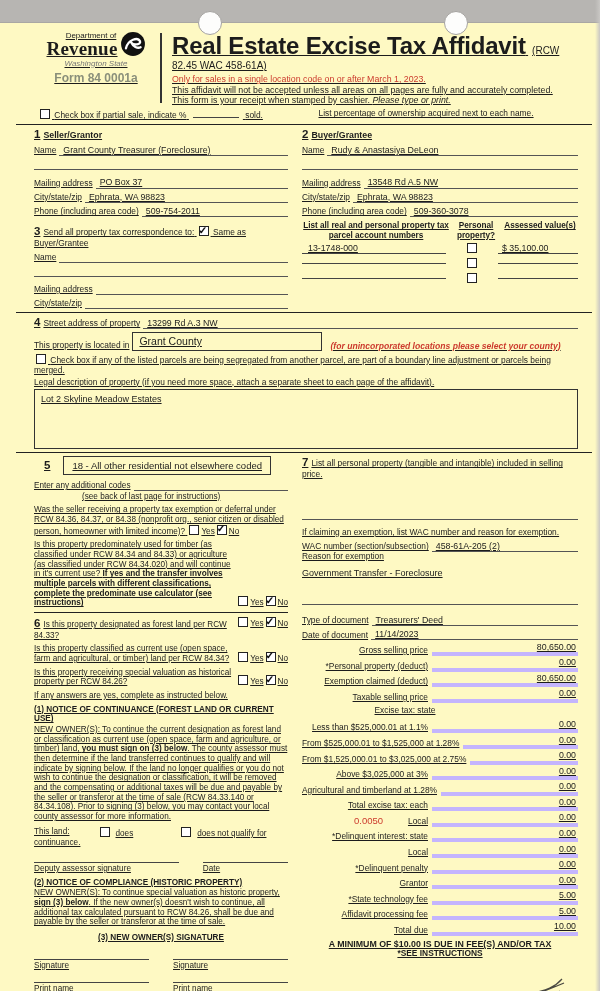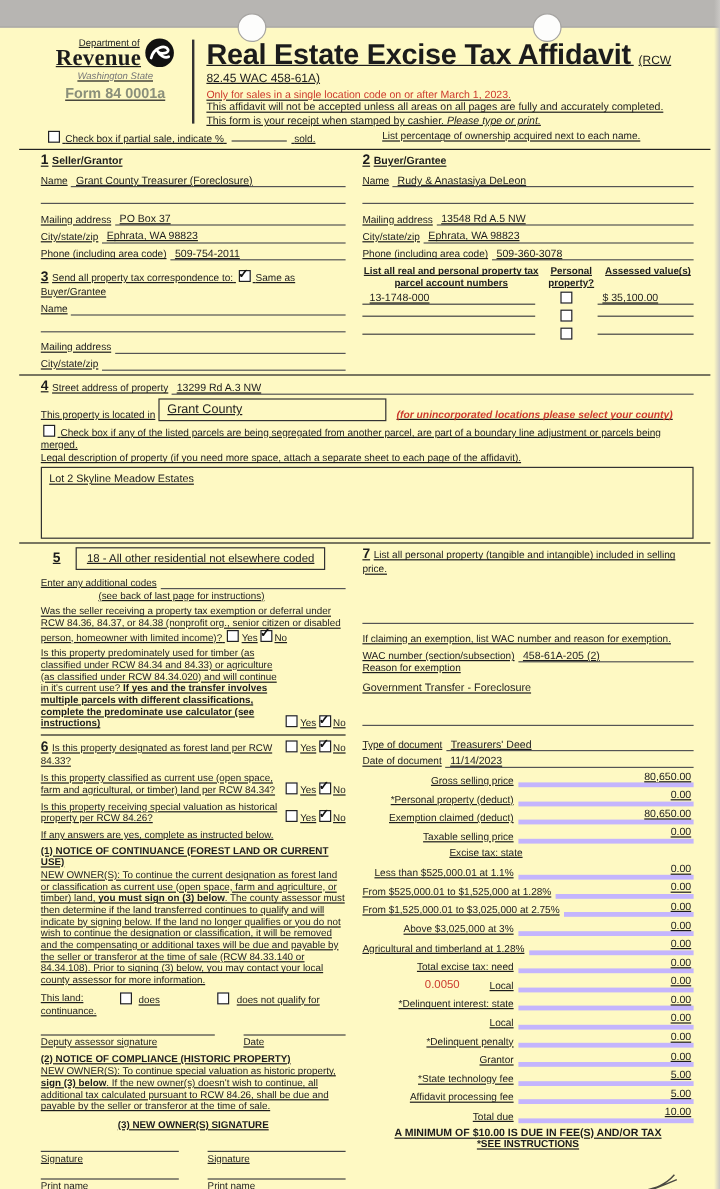--- a/index.html
+++ b/index.html
@@ -370,21 +370,21 @@
             </div>
             <div class="mrow">
               <span class="mlabel">Above $3,025,000 at 3%</span>
               <span class="mline">0.00</span>
             </div>
             <div class="mrow">
               <span class="mlabel">Agricultural and timberland at 1.28%</span>
               <span class="mline">0.00</span>
             </div>
             <div class="mrow">
-              <span class="mlabel">Total excise tax: need</span>
+              <span class="mlabel">Total excise tax: each</span>
               <span class="mline">0.00</span>
             </div>
             <div class="mrow">
               <span class="mred">0.0050</span>
               <span class="mlabel">Local</span>
               <span class="mline">0.00</span>
             </div>
             <div class="mrow">
               <span class="mlabel">*Delinquent interest: state</span>
               <span class="mline">0.00</span>

